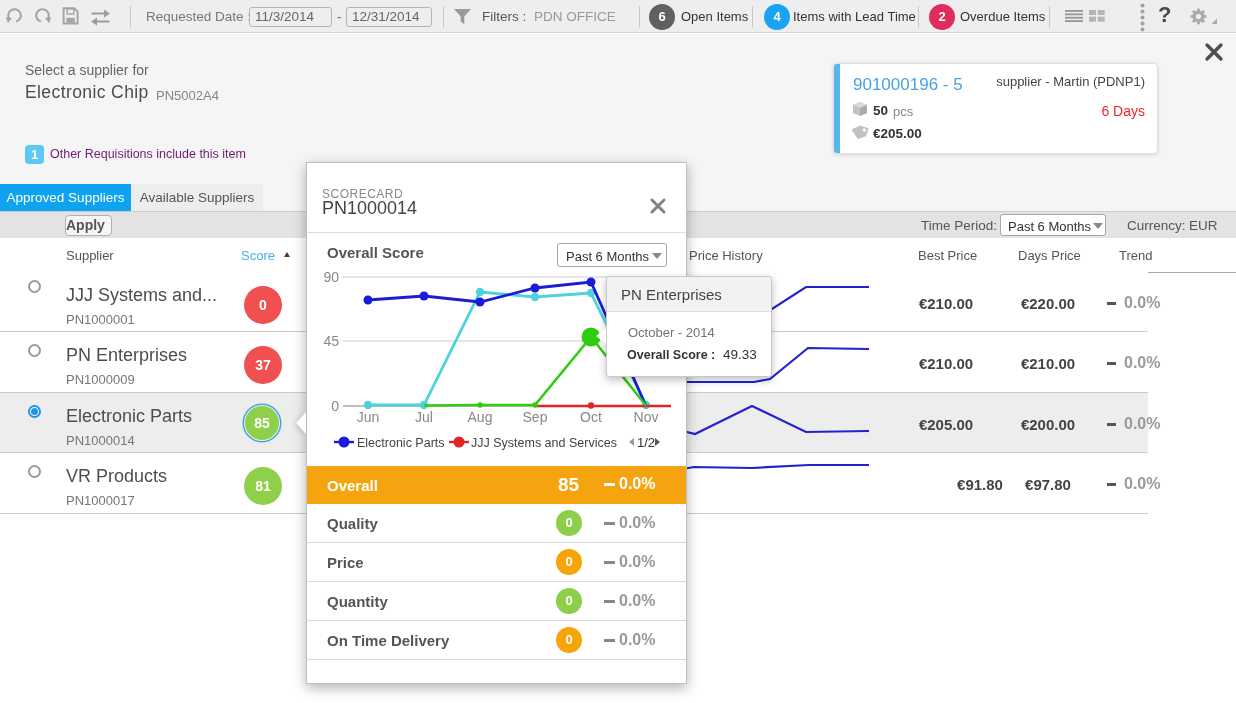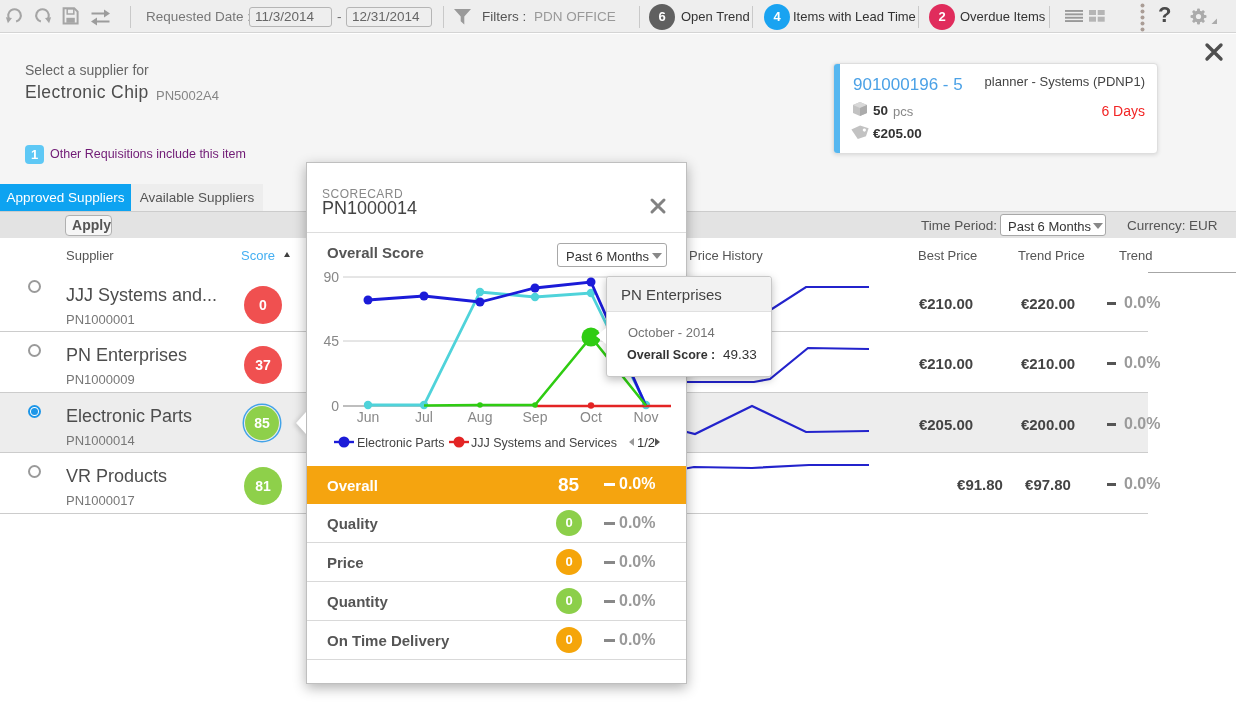--- a/index.html
+++ b/index.html
@@ -78,21 +78,21 @@
     <div class="tb-label" style="left:337px;color:#666">-</div>
     <div class="tb-input" style="left:346px;width:86px">12/31/2014</div>
     <div class="vsep" style="left:443px"></div>
     <svg class="abs" style="left:454px;top:9px" width="17" height="16" viewBox="0 0 17 16">
       <polygon points="0,0 17,0 10.3,7.5 10.3,15.5 6.7,12.2 6.7,7.5" fill="#9a9a9a"></polygon>
     </svg>
     <div class="tb-label" style="left:482px;color:#555">Filters :</div>
     <div class="tb-label" style="left:534px;color:#999">PDN OFFICE</div>
     <div class="vsep" style="left:639px"></div>
     <div class="chip" style="left:649px;background:#606060">6</div>
-    <div class="chip-label" style="left:681px">Open Trend</div>
+    <div class="chip-label" style="left:681px">Open Items</div>
     <div class="vsep" style="left:752px"></div>
     <div class="chip" style="left:764px;background:#19a3f1">4</div>
     <div class="chip-label" style="left:793px">Items with Lead Time</div>
     <div class="vsep" style="left:918px"></div>
     <div class="chip" style="left:929px;background:#e02c5c">2</div>
     <div class="chip-label" style="left:960px">Overdue Items</div>
     <div class="vsep" style="left:1049px"></div>
     <svg class="abs" style="left:1065px;top:10px" width="18" height="12" viewBox="0 0 18 12">
       <rect x="0" y="0" width="18" height="1.9" fill="#999"></rect>
       <rect x="0" y="3.4" width="18" height="1.9" fill="#999"></rect>
@@ -133,57 +133,57 @@
   <div class="abs" style="left:25px;top:145px;width:19px;height:19px;background:#5ec8f5;border-radius:4px;color:#fff;font-size:13px;font-weight:bold;text-align:center;line-height:19px">1</div>
   <div class="abs" style="left:50px;top:147px;font-size:12.5px;color:#701a75">Other Requisitions include this item</div>
 
   <svg class="abs" style="left:1204px;top:42px" width="20" height="20" viewBox="0 0 20 20">
     <path d="M3 3 L17 17 M17 3 L3 17" stroke="#4f4f4f" stroke-width="3.4" stroke-linecap="round"></path>
   </svg>
 
   <div id="card" class="abs">
     <div id="card-stripe" class="abs"></div>
     <div class="abs" style="left:19px;top:11px;font-size:17px;color:#4ba1e6">901000196 - 5</div>
-    <div class="abs" style="right:12px;top:10px;font-size:13px;color:#444">planner - Systems (PDNP1)</div>
+    <div class="abs" style="right:12px;top:10px;font-size:13px;color:#444">supplier - Martin (PDNP1)</div>
     <svg class="abs" style="left:17px;top:36px" width="18" height="17" viewBox="0 0 18 17">
       <polygon points="2,5 9,2 16,5 16,13 9,16 2,13" fill="#c2c2c2"></polygon>
       <polygon points="2,5 9,8 16,5 9,2" fill="#d8d8d8"></polygon>
       <polygon points="9,8 9,16 16,13 16,5" fill="#ababab"></polygon>
     </svg>
     <div class="abs" style="left:39px;top:39px;font-size:13.5px;font-weight:bold;color:#333">50</div>
     <div class="abs" style="left:59px;top:40px;font-size:13px;color:#888">pcs</div>
     <div class="abs" style="right:12px;top:39px;font-size:14px;color:#f22525">6 Days</div>
     <svg class="abs" style="left:15px;top:60px" width="20" height="16" viewBox="0 0 20 16">
       <path d="M2 8 L9 1.5 L18 1.5 L18 10 L11 15 Z" fill="#c2c2c2" transform="rotate(18 10 8)"></path>
       <circle cx="14.5" cy="4.5" r="1.6" fill="#fff" transform="rotate(18 10 8)"></circle>
     </svg>
     <div class="abs" style="left:39px;top:62px;font-size:13.5px;font-weight:bold;color:#333">€205.00</div>
   </div>
 
   <div class="tab abs" style="left:131px;width:132px;background:#ededed;color:#555">Available Suppliers</div>
   <div class="tab abs" style="left:0;width:131px;background:#0da3f1;color:#fff">Approved Suppliers</div>
 
   <div id="graybar" class="abs">
-    <div class="abs" style="left:65px;top:3px;width:47px;height:21px;background:#f6f6f6;border:1px solid #b0b0b0;border-radius:4px;font-size:14px;font-weight:bold;color:#555;text-align:right;line-height:19px">Apply</div>
+    <div class="abs" style="left:65px;top:3px;width:47px;height:21px;background:#f6f6f6;border:1px solid #b0b0b0;border-radius:4px;font-size:14px;font-weight:bold;color:#555;text-align:left;line-height:19px">Apply</div>
     <div class="abs" style="left:921px;top:6px;font-size:13.5px;color:#555">Time Period:</div>
     <div class="abs" style="left:1000px;top:2px;width:106px;height:22px;background:#fff;border:1px solid #a8a8a8;border-radius:3px">
       <div class="abs" style="left:7px;top:4px;font-size:13px;color:#333">Past 6 Months</div>
       <div class="tri-down abs" style="left:92px;top:8px"></div>
     </div>
     <div class="abs" style="left:1127px;top:6px;font-size:13.5px;color:#555">Currency:</div>
     <div class="abs" style="left:1189px;top:6px;font-size:13.5px;color:#555">EUR</div>
   </div>
 
   <div id="theader" class="abs">
     <div class="hcell" style="left:66px">Supplier</div>
     <div class="hcell" style="left:241px;color:#44aff2">Score</div>
     <div class="tri-up-sort abs" style="left:284px;top:14px"></div>
     <div class="hcell" style="left:689px">Price History</div>
     <div class="hcell" style="left:918px">Best Price</div>
-    <div class="hcell" style="left:1018px">Trend Price</div>
+    <div class="hcell" style="left:1018px">Days Price</div>
     <div class="hcell" style="left:1119px">Trend</div>
   </div>
 
   <div class="trow" style="top:272px;height:60px">
     <div class="radio" style="top:8px"></div>
     <div class="sname">JJJ Systems and...</div>
     <div class="spn">PN1000001</div>
     <div class="scircle" style="top:14px;background:#f05050">0</div>
     <div class="price" style="left:906px">€210.00</div>
     <div class="price" style="left:1008px">€220.00</div>

